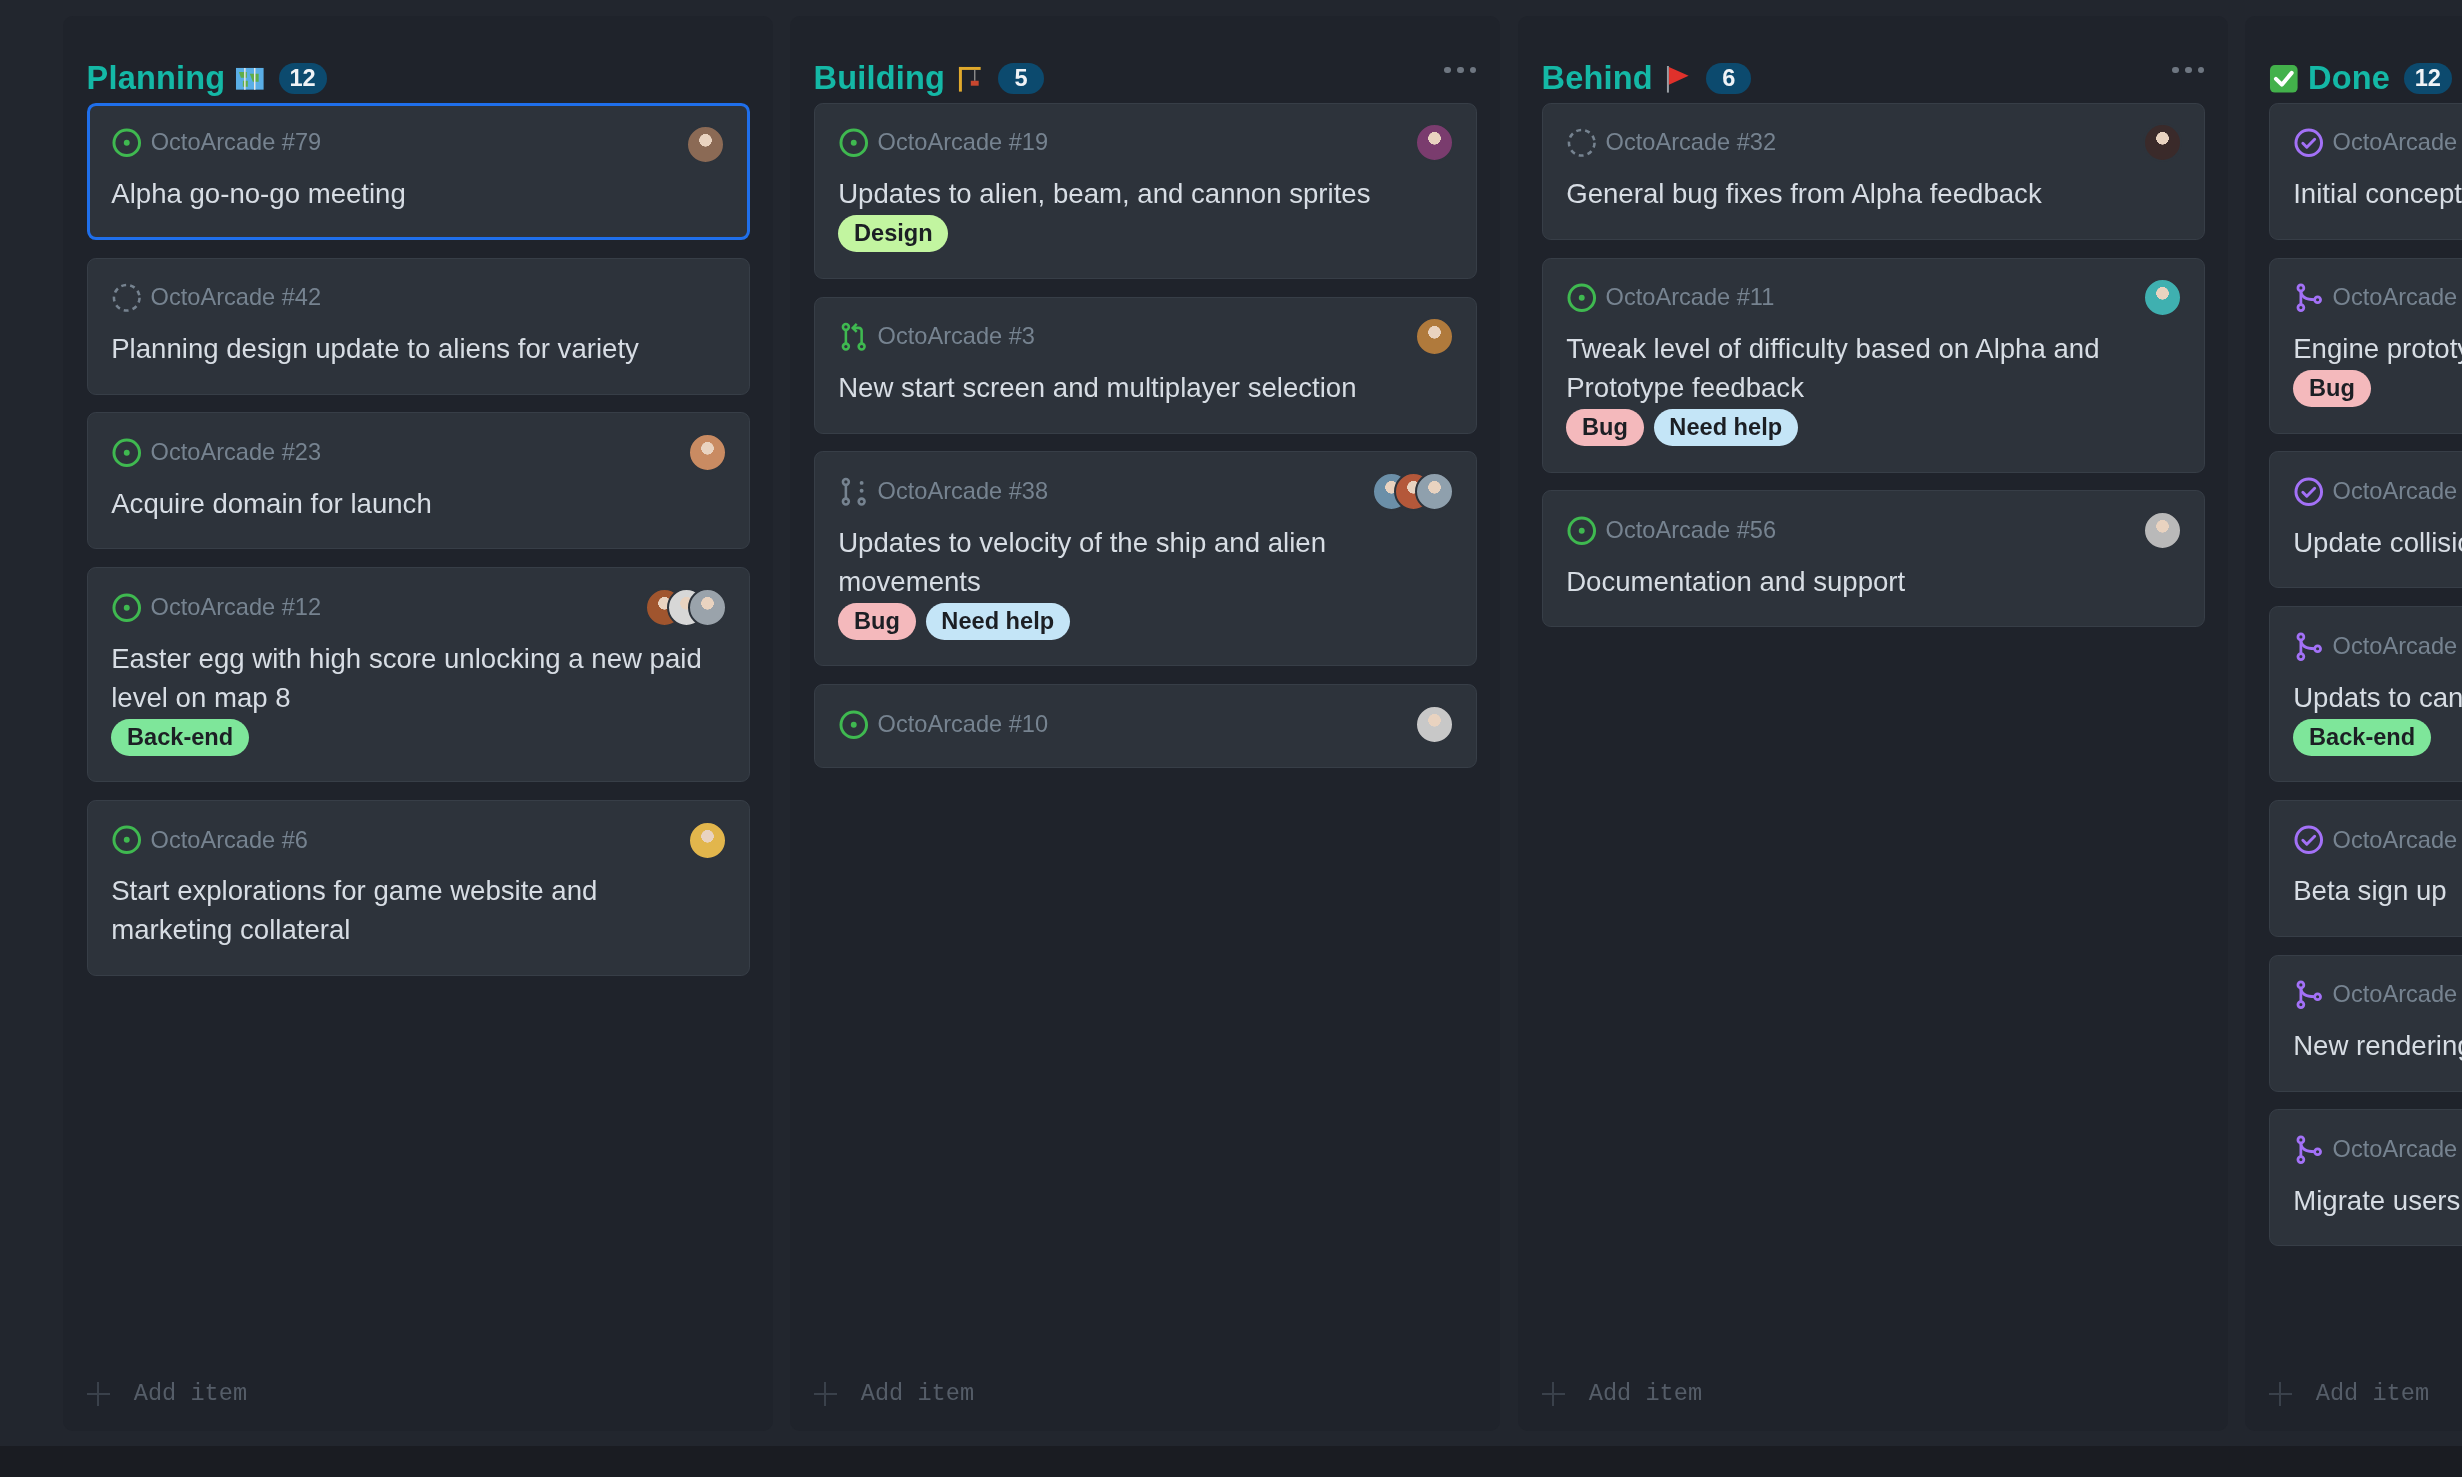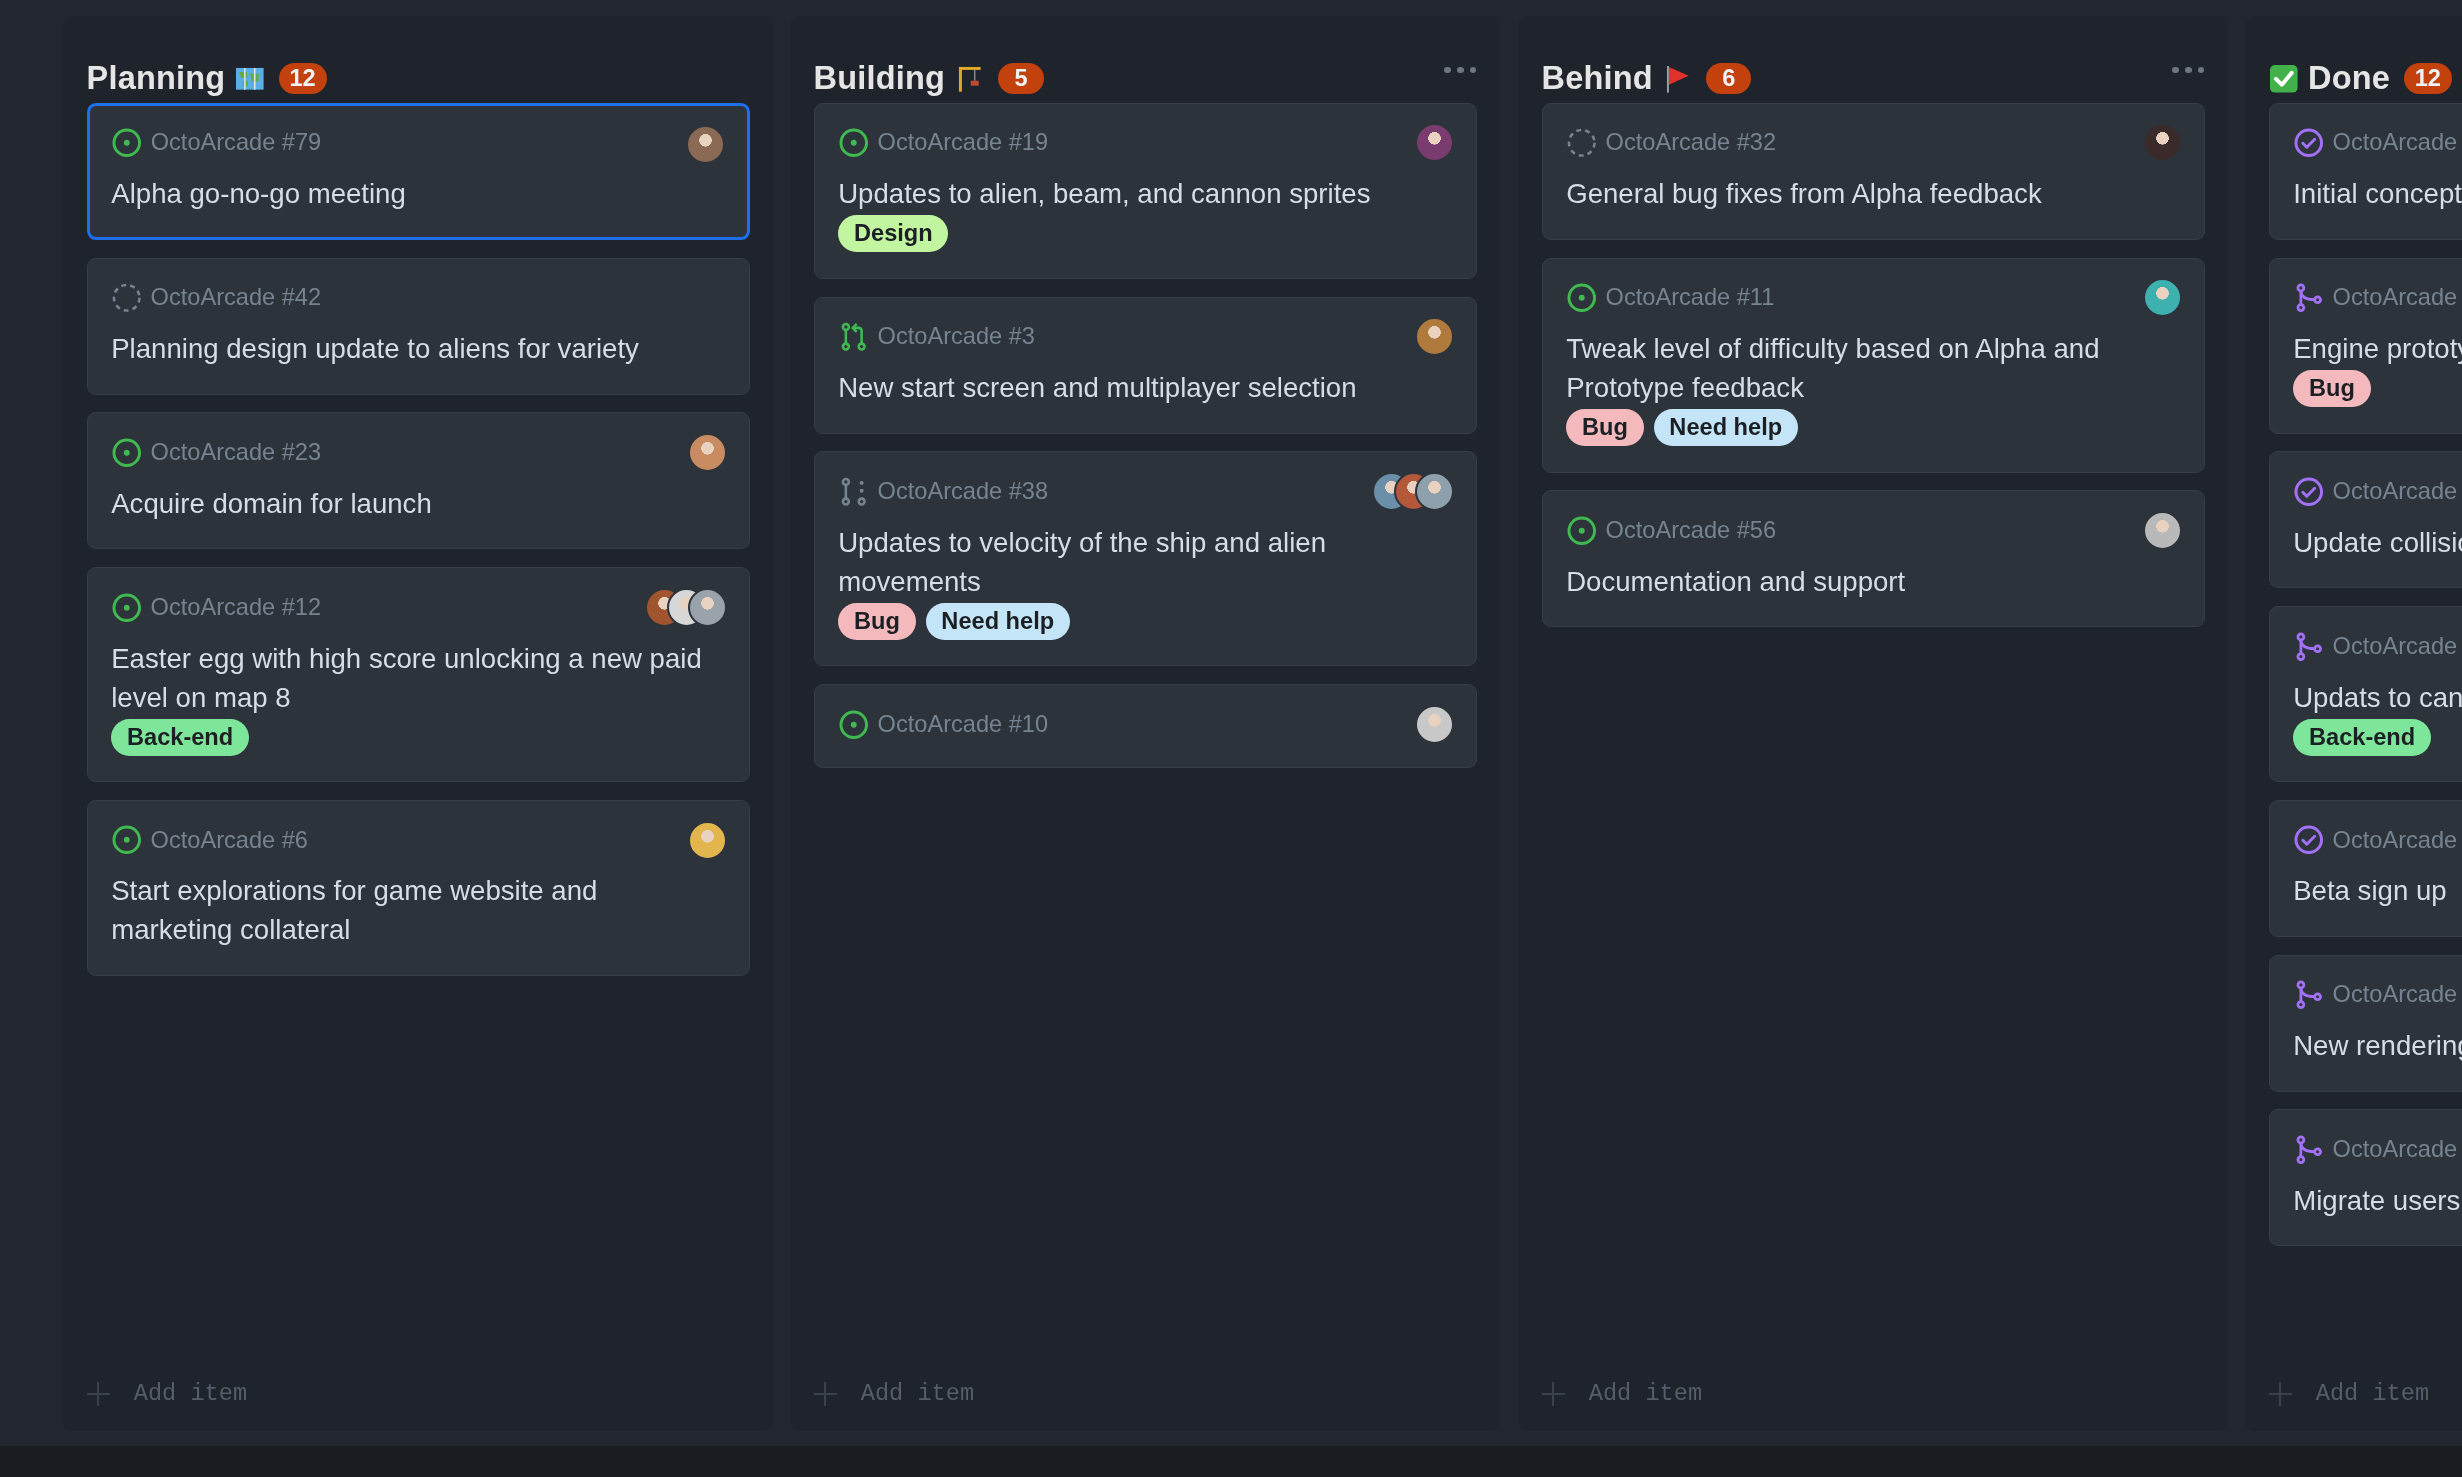--- a/index.html
+++ b/index.html
@@ -1,23 +1,23 @@
 <!DOCTYPE html>
 <html><head>
 <meta charset="utf-8">
 <style>
   html,body{margin:0;padding:0;}
   body{width:2463px;height:1478px;background:#1c1f26;overflow:hidden;position:relative;font-family:"Liberation Sans",sans-serif;}
   .board{position:absolute;left:0;top:0;width:2463px;height:1446px;background:#22262e;}
   .bottom-bar{position:absolute;left:0;top:1446px;width:2463px;height:31.5px;background:#1a1c22;}
   .column{position:absolute;top:15.8px;height:1415px;width:710px;background:#1f232b;border-radius:9.9px;}
   .col-header{position:absolute;left:23.6px;top:39px;right:23.6px;height:47px;display:flex;align-items:center;}
-  .col-title{font-size:32.5px;font-weight:600;color:#e5e5e5;letter-spacing:0.2px;}
+  .col-title{font-size:32.5px;font-weight:600;color:#14b8a6;letter-spacing:0.2px;}
   .col-emoji{margin-left:9.9px;display:inline-block;width:29.6px;height:29.6px;position:relative;}
-  .count{margin-left:13.8px;background:#c2410c;color:#f0f3f6;font-size:23.6px;font-weight:700;border-radius:15.8px;min-width:23.6px;height:31.5px;padding:0 10.8px;display:flex;align-items:center;justify-content:center;}
+  .count{margin-left:13.8px;background:#0c4a6e;color:#f0f3f6;font-size:23.6px;font-weight:700;border-radius:15.8px;min-width:23.6px;height:31.5px;padding:0 10.8px;display:flex;align-items:center;justify-content:center;}
   .more{position:absolute;right:0;top:11.8px;display:flex;gap:5.9px;cursor:pointer;}
   .more span{width:6.9px;height:6.9px;border-radius:50%;background:#6e7681;}
   .cards{position:absolute;left:23.6px;top:87px;width:663px;}
   .card{position:relative;background:#2d333b;border:1px solid #373e47;border-radius:8.9px;margin-bottom:17.7px;padding:21.7px 23.6px 25.6px 23.6px;box-sizing:border-box;}
   .card.selected{border:3px solid #1f6feb;padding:19.7px 21.7px 23.6px 21.7px;}
   .meta{display:flex;align-items:center;height:35px;}
   .status-icon{width:31.5px;height:31.5px;margin-right:7.9px;flex:none;}
   .repo{font-size:23.6px;color:#768390;}
   .title{font-size:27.6px;color:#d7dde4;line-height:39px;margin-top:13.8px;}
   .labels{display:flex;gap:9.9px;margin-top:2px;}

